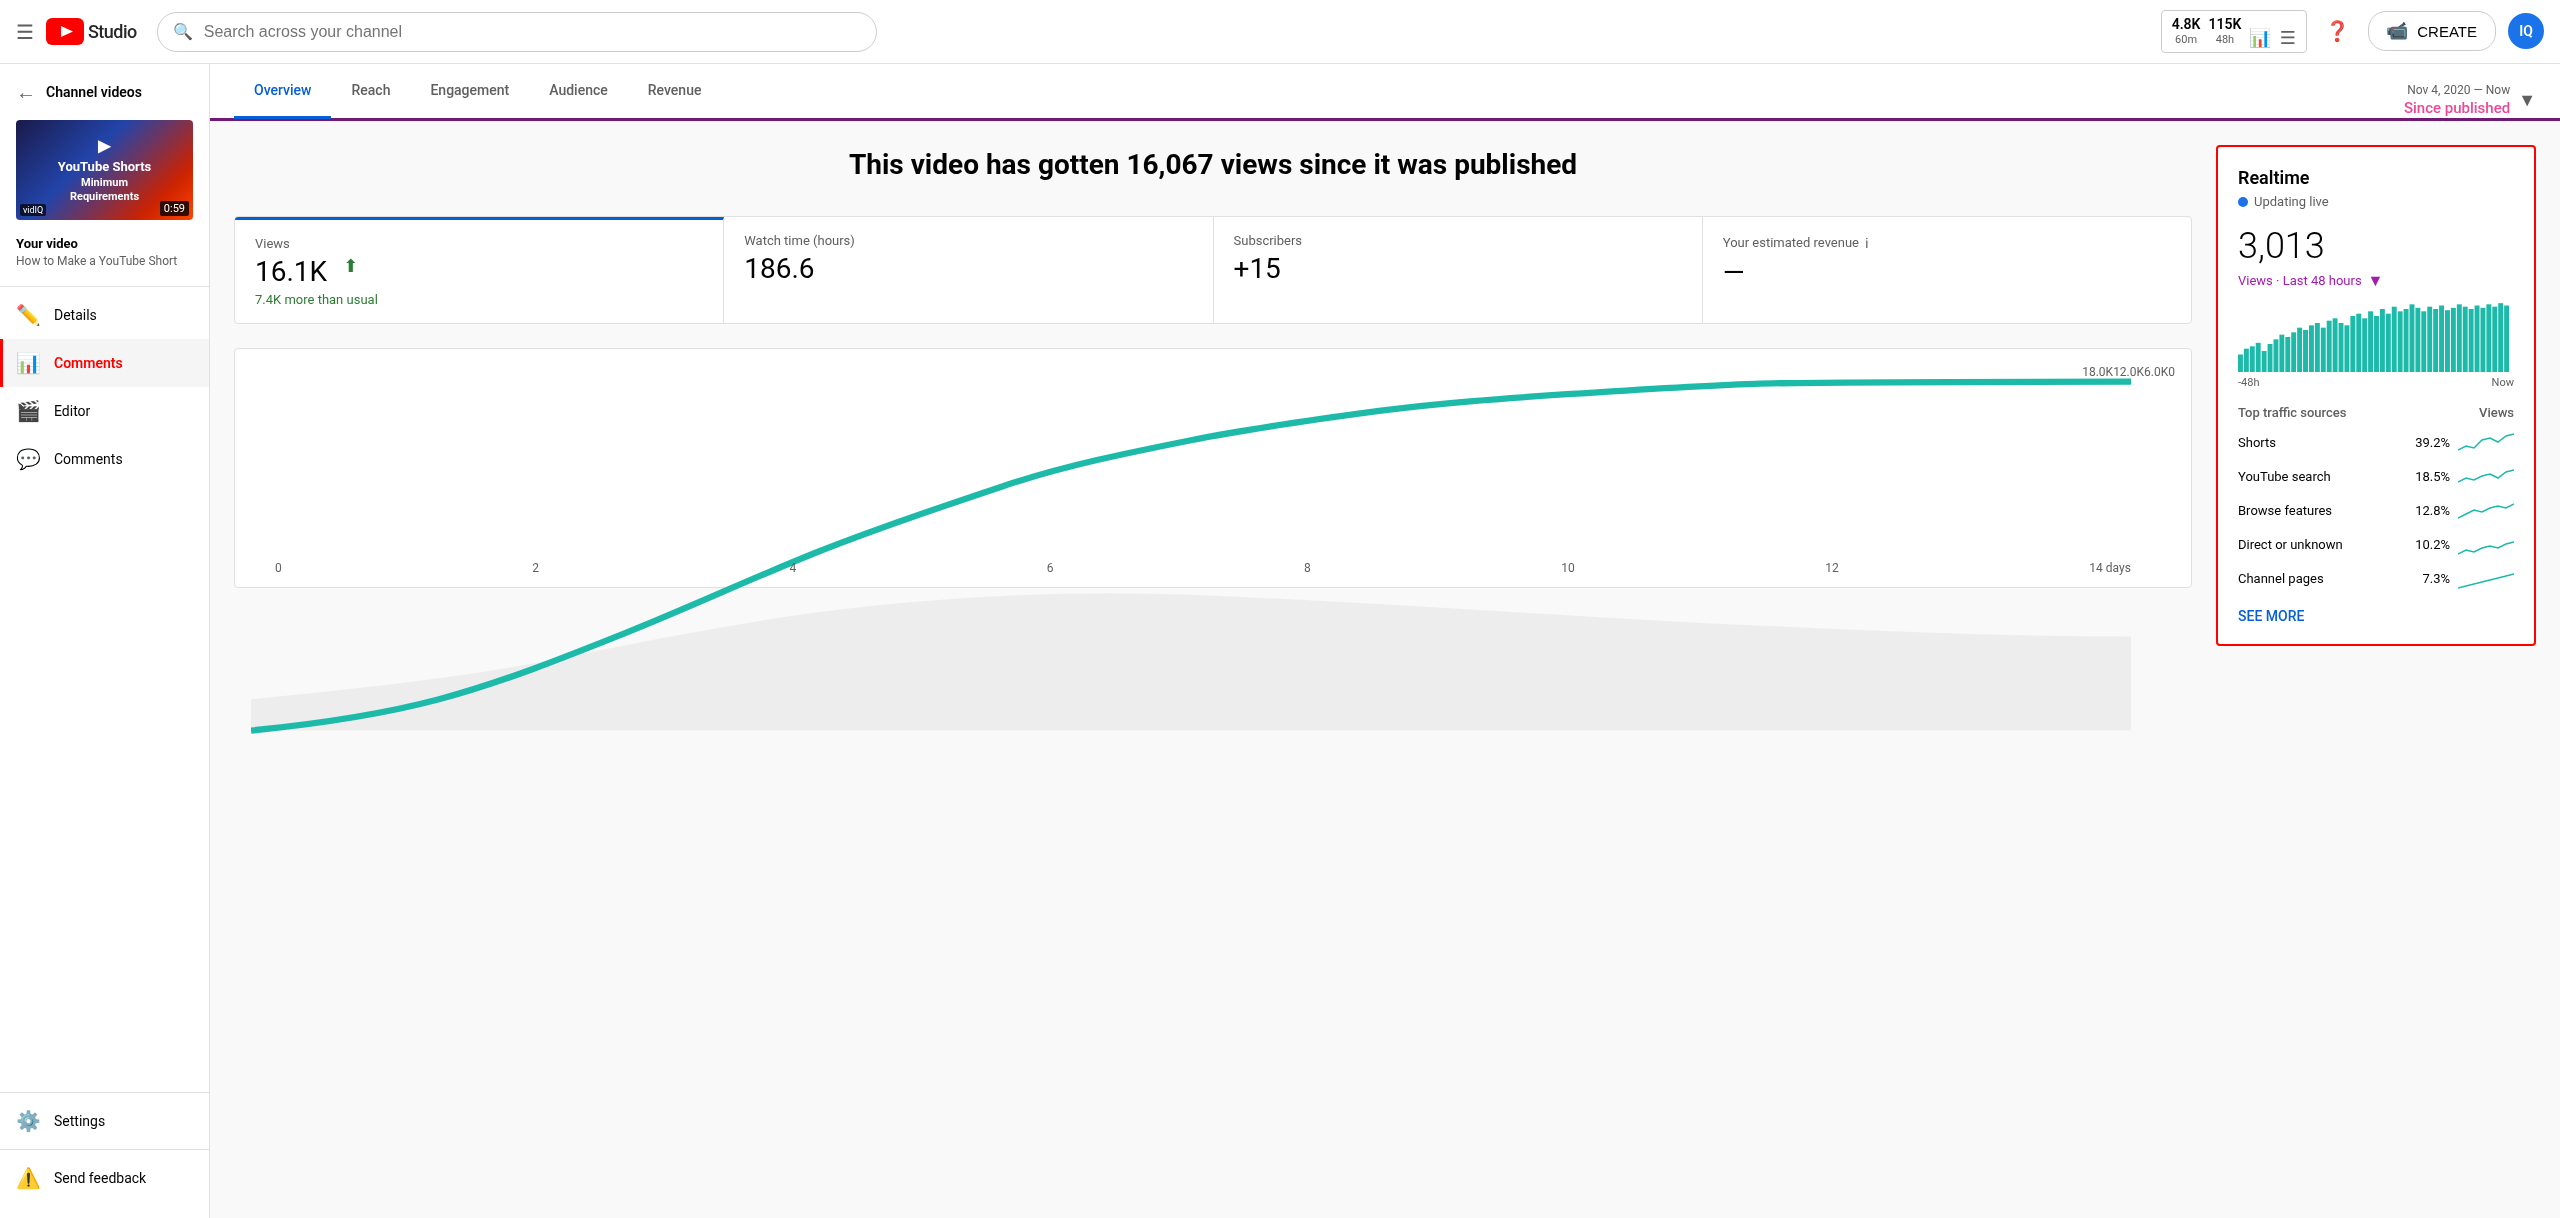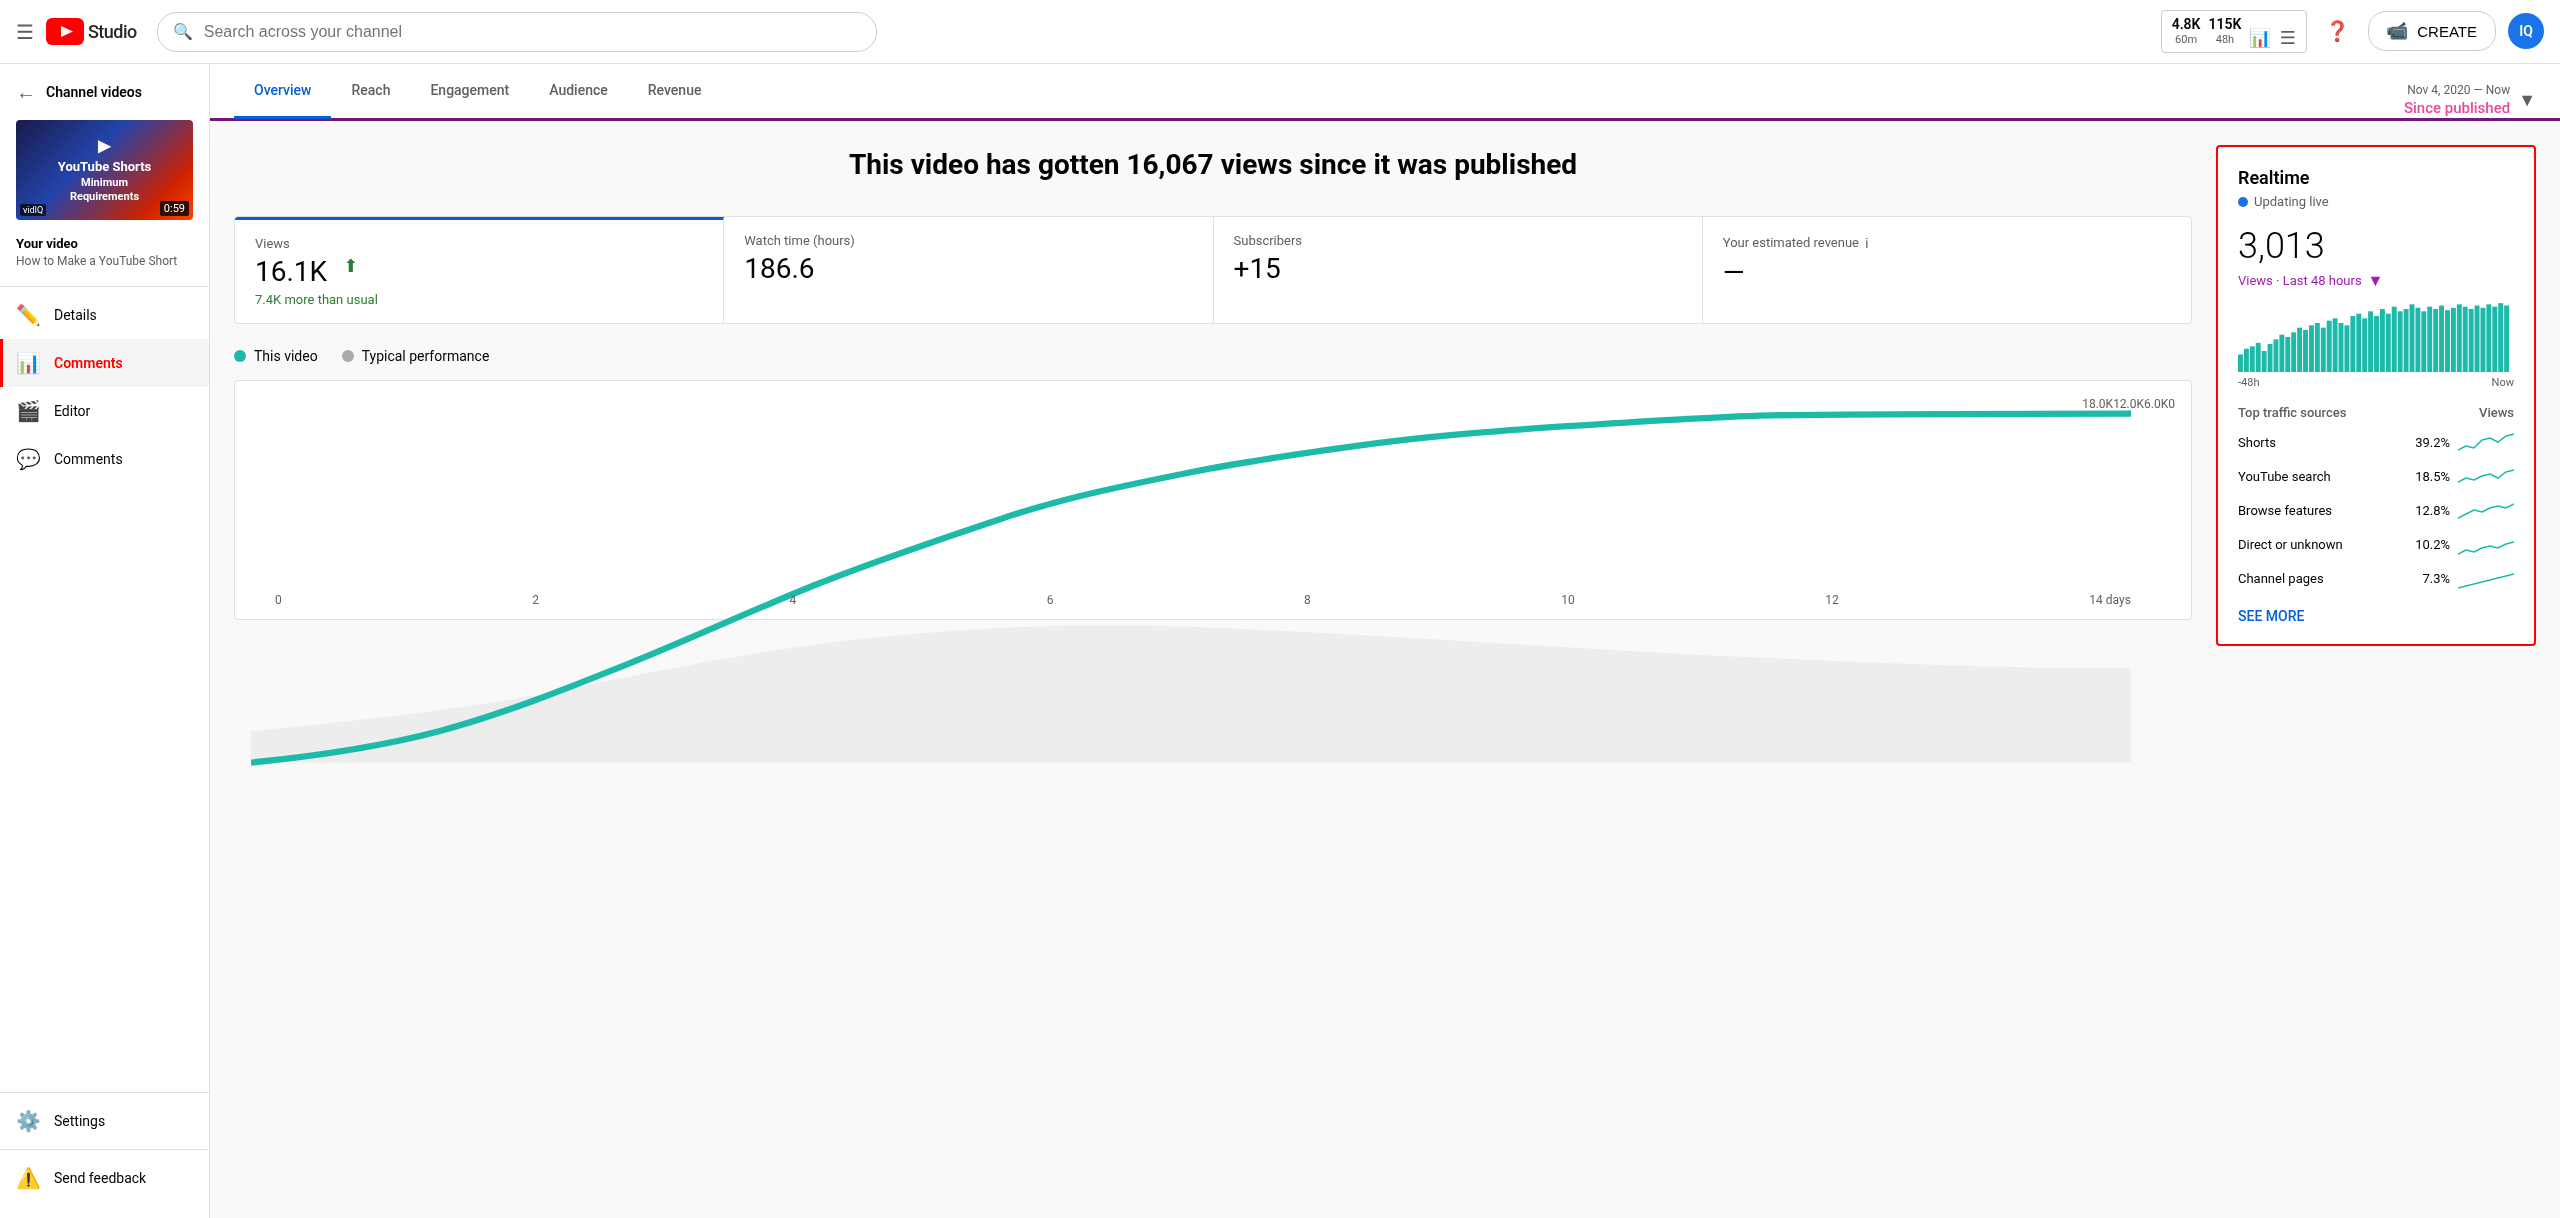--- a/index.html
+++ b/index.html
@@ -340,30 +340,20 @@
             <div class="metric-label">
               <span>Your estimated revenue</span>
               <span style="font-size:14px;color:#606060;">ℹ</span>
             </div>
             <div class="metric-value">
               <span>—</span>
             </div>
           </div>
         </div>
 
-        <div class="chart-legend">
-          <div class="legend-item">
-            <span class="legend-dot" style="background:#1dbaaa;"></span>
-            <span>This video</span>
-          </div>
-          <div class="legend-item">
-            <span class="legend-dot" style="background:#aaaaaa;"></span>
-            <span>Typical performance</span>
-          </div>
-        </div>
 
         <div class="chart-area">
           <svg class="chart-svg" viewBox="0 0 900 180" preserveAspectRatio="none">
 
             <path d="M0,160 C50,155 100,150 150,140 C200,130 250,120 300,115 C350,110 400,108 450,110 C500,112 550,115 600,118 C650,121 700,124 750,126 C800,128 850,130 900,130 L900,175 L0,175 Z" fill="#e8e8e8" opacity="0.7"></path>
 
             <path d="M0,175 C30,172 60,168 90,160 C120,152 150,140 180,128 C210,116 240,102 270,90 C300,78 330,68 360,58 C390,48 420,42 450,36 C480,30 510,26 540,22 C570,18 600,16 630,14 C660,12 690,10 720,9 C750,8 800,8 900,8" fill="none" stroke="#1dbaaa" stroke-width="3"></path>
           </svg>
           <div class="chart-y-labels">
             <span class="chart-y-label">18.0K</span>

